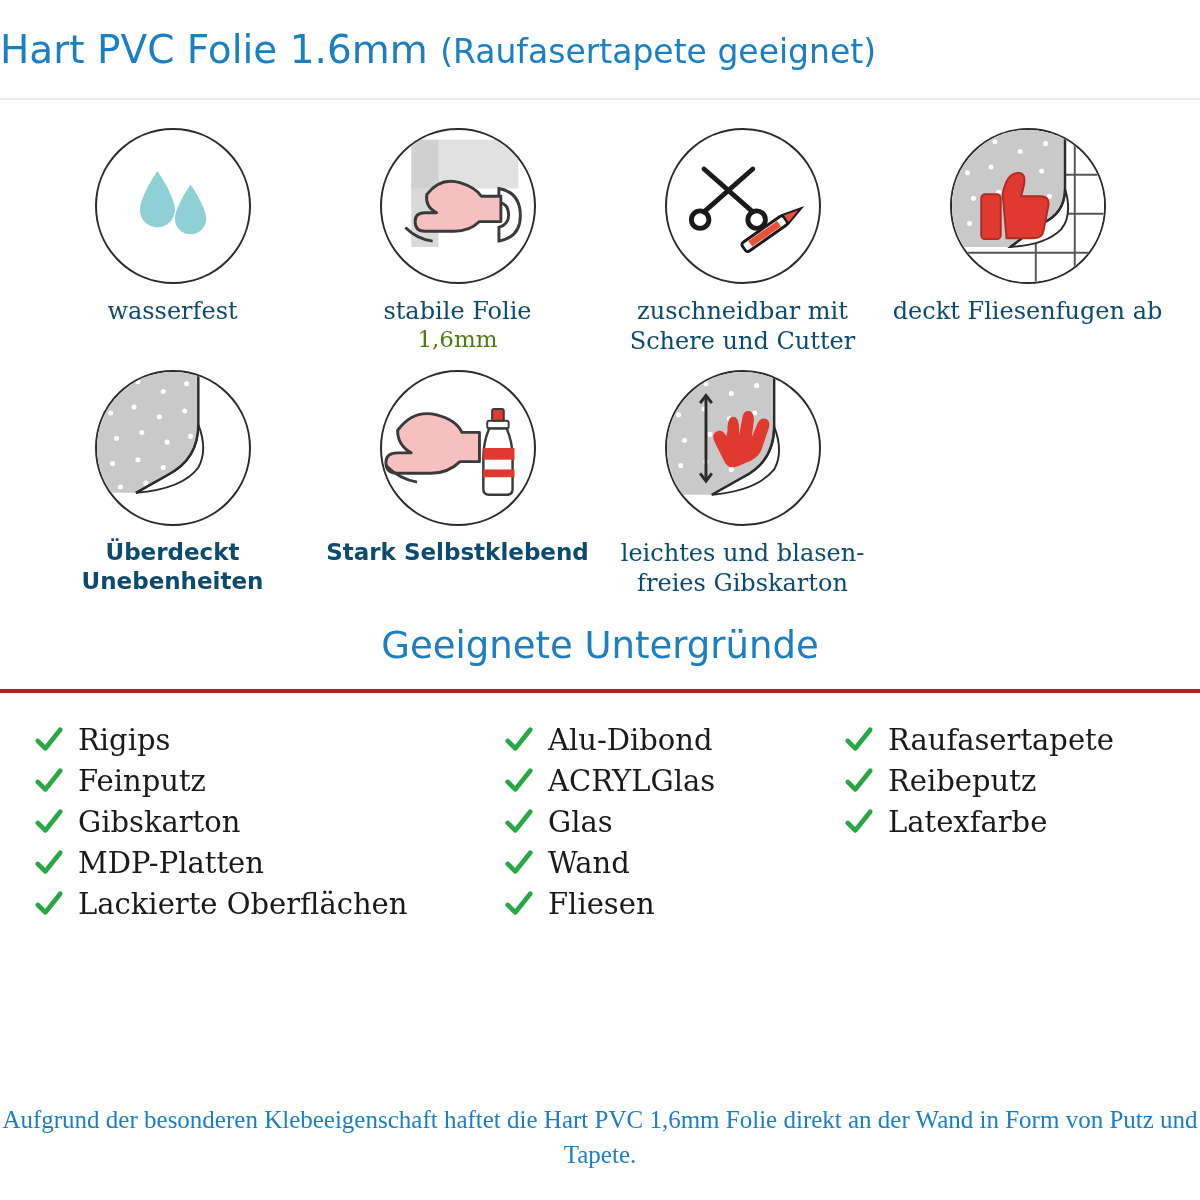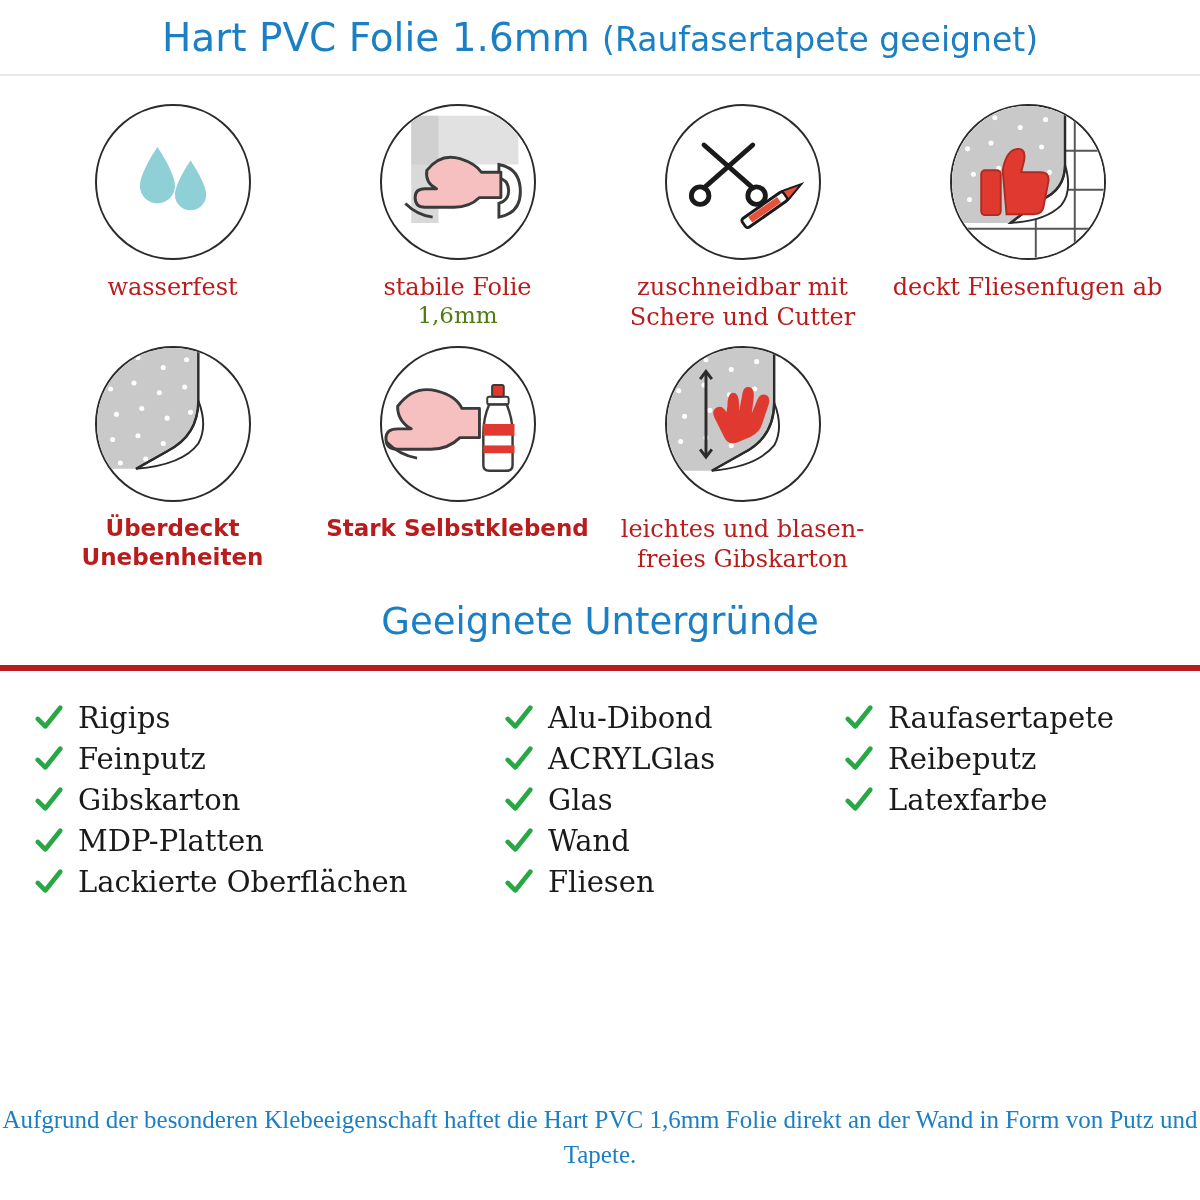--- a/index.html
+++ b/index.html
@@ -11,24 +11,23 @@
     width: 1200px;
     height: 1200px;
     font-family: "DejaVu Sans", sans-serif;
     color: #1a1a1a;
     overflow: hidden;
     position: relative;
   }
 
   
   .header {
-    height: 76px;
+    height: 100px;
     display: flex;
     align-items: center;
-    justify-content: center;
     border-bottom: 2px solid #e8e8e8;
     box-sizing: border-box;
   }
   .header-title {
     font-size: 39px;
     color: #1b7fc4;
     font-weight: normal;
     letter-spacing: 0px;
     white-space: nowrap;
   }
@@ -57,21 +56,21 @@
     position: relative;
     overflow: hidden;
     background: #fff;
     box-sizing: border-box;
   }
   .feature-label {
     margin-top: 12px;
     text-align: center;
     font-size: 24px;
     line-height: 30px;
-    color: #b91c1c;
+    color: #0c4a6e;
     font-family: "DejaVu Serif", serif;
   }
   .feature-label.bold {
     font-weight: bold;
     font-family: "DejaVu Sans", sans-serif;
     font-size: 23px;
     line-height: 29px;
   }
   .feature-sub {
     color: #4d7c0f;
@@ -79,21 +78,21 @@
     font-family: "DejaVu Serif", serif;
   }
 
   
   .subhead {
     margin-top: 26px;
     text-align: center;
     font-size: 37px;
     color: #1b7fc4;
     padding-bottom: 22px;
-    border-bottom: 6px solid #b91c1c;
+    border-bottom: 4px solid #b91c1c;
   }
 
   
   .checklist {
     padding: 26px 34px 0 34px;
     display: grid;
     grid-template-columns: 470px 340px auto;
     box-sizing: border-box;
   }
   .col ul {

